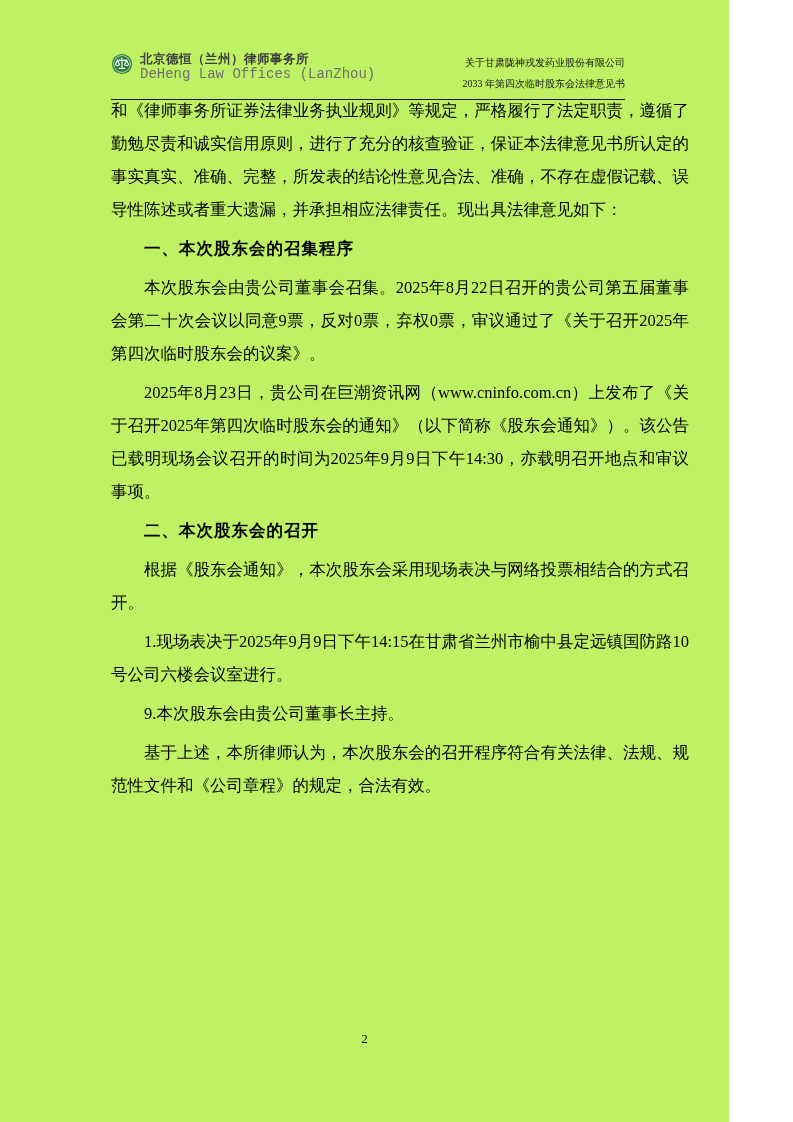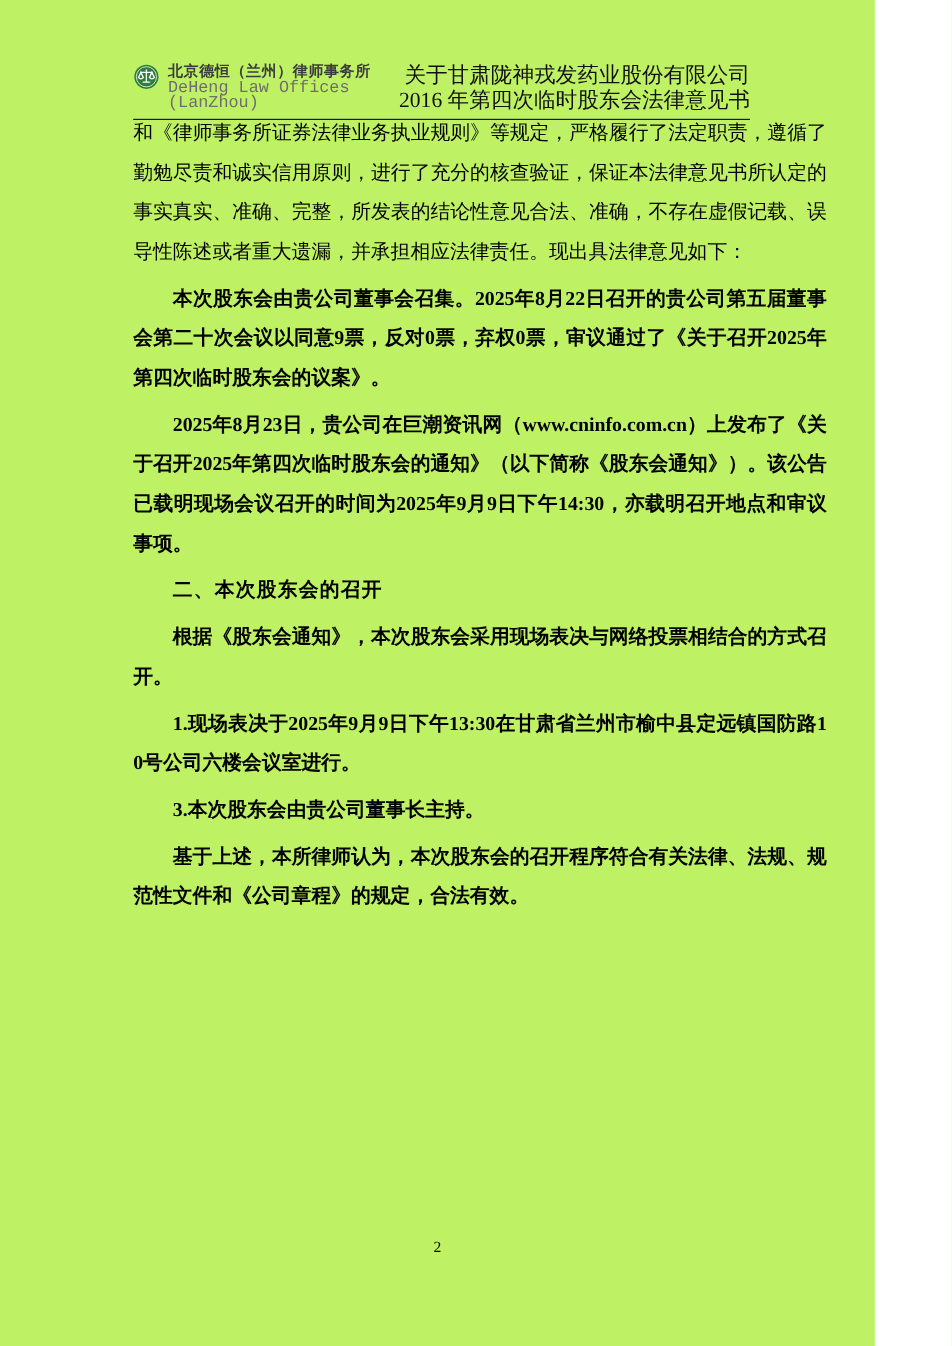--- a/index.html
+++ b/index.html
@@ -48,21 +48,21 @@
   }
   .firm-en {
     font-family: Liberation Mono, monospace;
     font-size: 14px;
     color: #6e6e6e;
     line-height: 12px;
     margin-top: 2px;
   }
   .doc-ref {
     text-align: right;
-    font-size: 18px;
+    font-size: 10px;
     line-height: 21px;
     color: #111111;
     white-space: nowrap;
   }
   .header-rule {
     position: absolute;
     top: 99px;
     left: 111px;
     right: 104px;
     border-top: 1.6px solid #1a1a1a;
@@ -76,21 +76,21 @@
     width: 578px;
   }
   .content p {
     margin: 0 0 6px 0;
     font-size: 16.5px;
     line-height: 33px;
     text-align: justify;
     text-justify: inter-ideograph;
     word-break: break-all;
   }
-  .content p.indent { text-indent: 2em; font-weight: bold; }
+  .content p.indent { text-indent: 2em; }
   .content p.heading {
     font-weight: 700;
     text-indent: 2em;
     text-align: left;
     letter-spacing: 1px;
   }
   
   .page-footer {
     position: absolute;
     top: 1030px;
@@ -122,32 +122,33 @@
           </g>
         </svg>
       </div>
       <div class="firm-names">
         <div class="firm-cn">北京德恒（兰州）律师事务所</div>
         <div class="firm-en">DeHeng Law Offices (LanZhou)</div>
       </div>
     </div>
     <div class="doc-ref">
       <div>关于甘肃陇神戎发药业股份有限公司</div>
-      <div>2016 年第四次临时股东会法律意见书</div>
+      <div>2033 年第四次临时股东会法律意见书</div>
     </div>
   </div>
 
   <div class="header-rule"></div>
 
   <div class="content">
     <p class="cont">和《律师事务所证券法律业务执业规则》等规定，严格履行了法定职责，遵循了勤勉尽责和诚实信用原则，进行了充分的核查验证，保证本法律意见书所认定的事实真实、准确、完整，所发表的结论性意见合法、准确，不存在虚假记载、误导性陈述或者重大遗漏，并承担相应法律责任。现出具法律意见如下：</p>
+    <p class="heading">一、本次股东会的召集程序</p>
     <p class="indent">本次股东会由贵公司董事会召集。2025年8月22日召开的贵公司第五届董事会第二十次会议以同意9票，反对0票，弃权0票，审议通过了《关于召开2025年第四次临时股东会的议案》。</p>
     <p class="indent">2025年8月23日，贵公司在巨潮资讯网（www.cninfo.com.cn）上发布了《关于召开2025年第四次临时股东会的通知》（以下简称《股东会通知》）。该公告已载明现场会议召开的时间为2025年9月9日下午14:30，亦载明召开地点和审议事项。</p>
     <p class="heading">二、本次股东会的召开</p>
     <p class="indent">根据《股东会通知》，本次股东会采用现场表决与网络投票相结合的方式召开。</p>
-    <p class="indent">1.现场表决于2025年9月9日下午13:30在甘肃省兰州市榆中县定远镇国防路10号公司六楼会议室进行。</p>
-    <p class="indent">3.本次股东会由贵公司董事长主持。</p>
+    <p class="indent">1.现场表决于2025年9月9日下午14:15在甘肃省兰州市榆中县定远镇国防路10号公司六楼会议室进行。</p>
+    <p class="indent">9.本次股东会由贵公司董事长主持。</p>
     <p class="indent">基于上述，本所律师认为，本次股东会的召开程序符合有关法律、法规、规范性文件和《公司章程》的规定，合法有效。</p>
   </div>
 
   <div class="page-footer">2</div>
 
 </div>
 
 </body></html>

